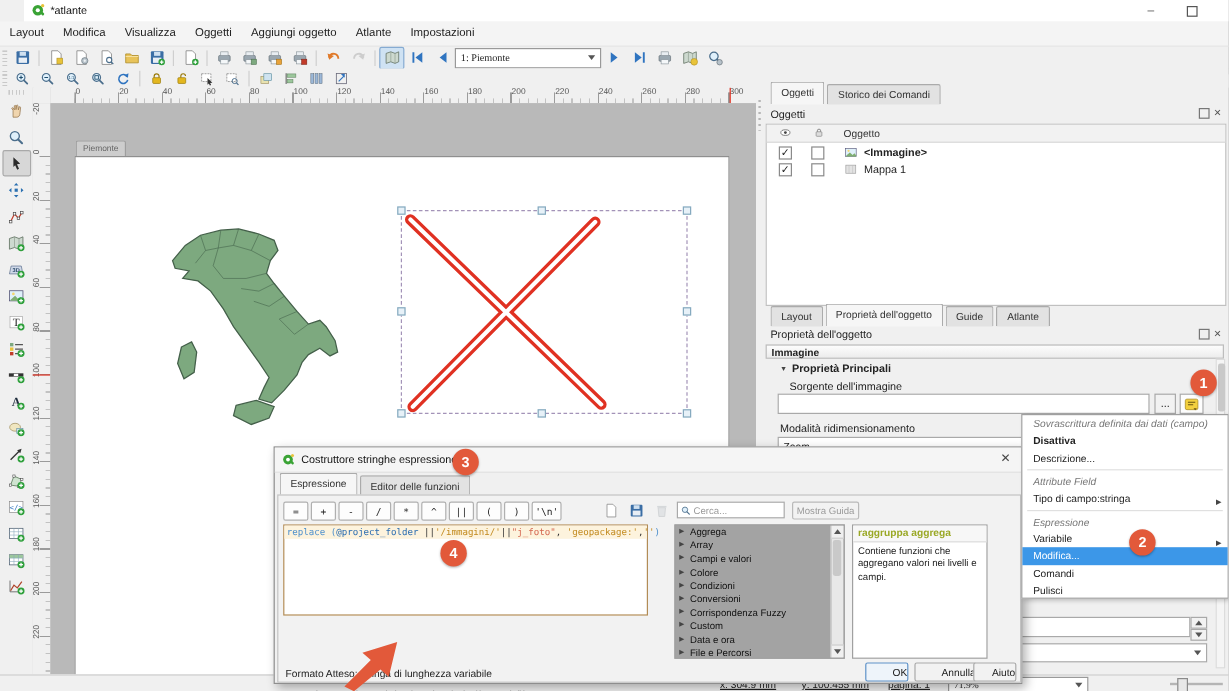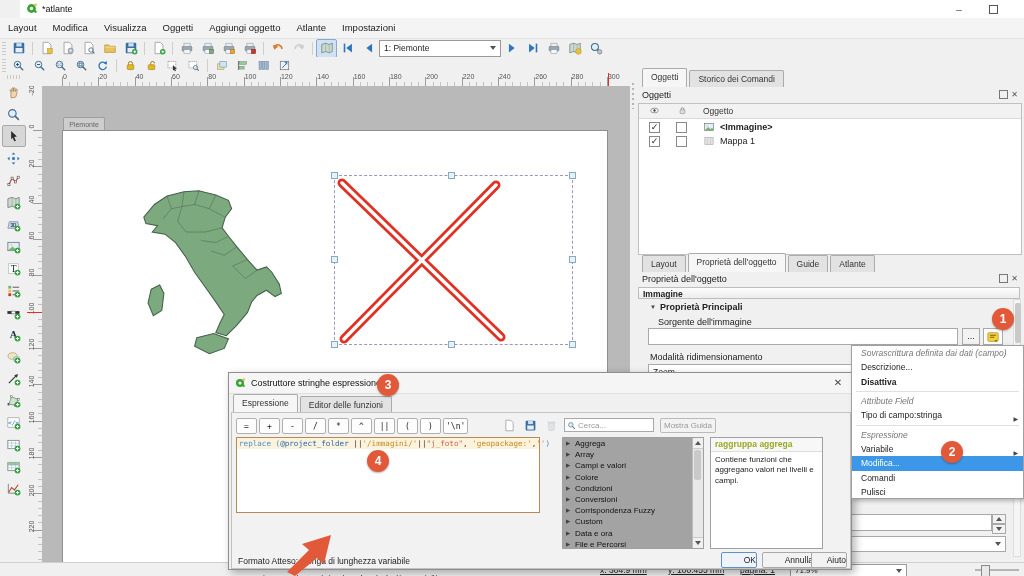--- a/index.html
+++ b/index.html
@@ -20,21 +20,21 @@
   .menuitem{padding:0 8px;line-height:20px;font-size:9.5px;color:#222;}
 
   
   #tb1{position:absolute;left:0;top:39px;width:1024px;height:18px;display:flex;align-items:center;background:#f0f0f0;}
   #tb2{position:absolute;left:0;top:57px;width:1024px;height:16px;display:flex;align-items:center;background:#f0f0f0;}
   .tbbtn{width:19px;height:17px;display:inline-flex;align-items:center;justify-content:center;border:1px solid transparent;border-radius:2px;flex:none;}
   .tbbtn.pressed{background:#cfe2f3;border-color:#86abd2;}
   .tbbtn.disabled{opacity:.4;}
   .tbsep{width:1px;height:13px;background:#cfcfcf;margin:0 3px;flex:none;}
   .grip{width:4px;height:13px;margin:0 2px;flex:none;background:repeating-linear-gradient(180deg,#c9c9c9 0 1px,transparent 1px 3px);}
-  .combo{height:15px;background:#fff;border:1px solid #999;display:inline-flex;align-items:center;position:relative;flex:none;}
+  .combo{height:15px;background:#fff;border:1px solid #999;display:inline-flex;align-items:center;position:relative;flex:none;font-family:Liberation Serif, serif;}
   .combo .val{padding:0 4px;font-size:8.5px;white-space:nowrap;overflow:hidden;}
   .darr{width:0;height:0;border-left:3px solid transparent;border-right:3px solid transparent;border-top:4px solid #555;margin:0 4px 0 auto;flex:none;}
 
   
   #lefttb{position:absolute;left:0;top:73px;width:27px;height:489px;background:#f0f0f0;border-right:1px solid #dcdcdc;display:flex;flex-direction:column;align-items:center;}
   #lefttb .grip2{width:13px;height:4px;margin:2px 0;background:repeating-linear-gradient(90deg,#c9c9c9 0 1px,transparent 1px 3px);}
   .ltbtn{width:22px;height:20px;display:flex;align-items:center;justify-content:center;border:1px solid transparent;border-radius:2px;flex:none;}
   .ltbtn.pressed{background:#d7d7d7;border-color:#a9a9a9;}
 
   
@@ -737,22 +737,22 @@
         <span></span>
         <span class="darr"></span>
       </div>
     <div class="scroll" style="left:377px;top:237px;width:8px;height:258px;">
         <div class="thumb" style="top:3px;height:40px;"></div>
       </div>
   </div>
 
   <div id="ctxmenu">
       <div class="cmi hdr">Sovrascrittura definita dai dati (campo)</div>
+      <div class="cmi bold">Disattiva</div>
       <div class="cmi ">Descrizione...</div>
-      <div class="cmi bold">Disattiva</div>
       <div class="cmsep"></div>
       <div class="cmi hdr">Attribute Field</div>
       <div class="cmi ">Tipo di campo:stringa<span class="sub">▶</span></div>
       <div class="cmsep"></div>
       <div class="cmi hdr">Espressione</div>
       <div class="cmi ">Variabile<span class="sub">▶</span></div>
       <div class="cmi hl">Modifica...</div>
       <div class="cmi ">Comandi</div>
       <div class="cmi ">Pulisci</div>
     </div>

